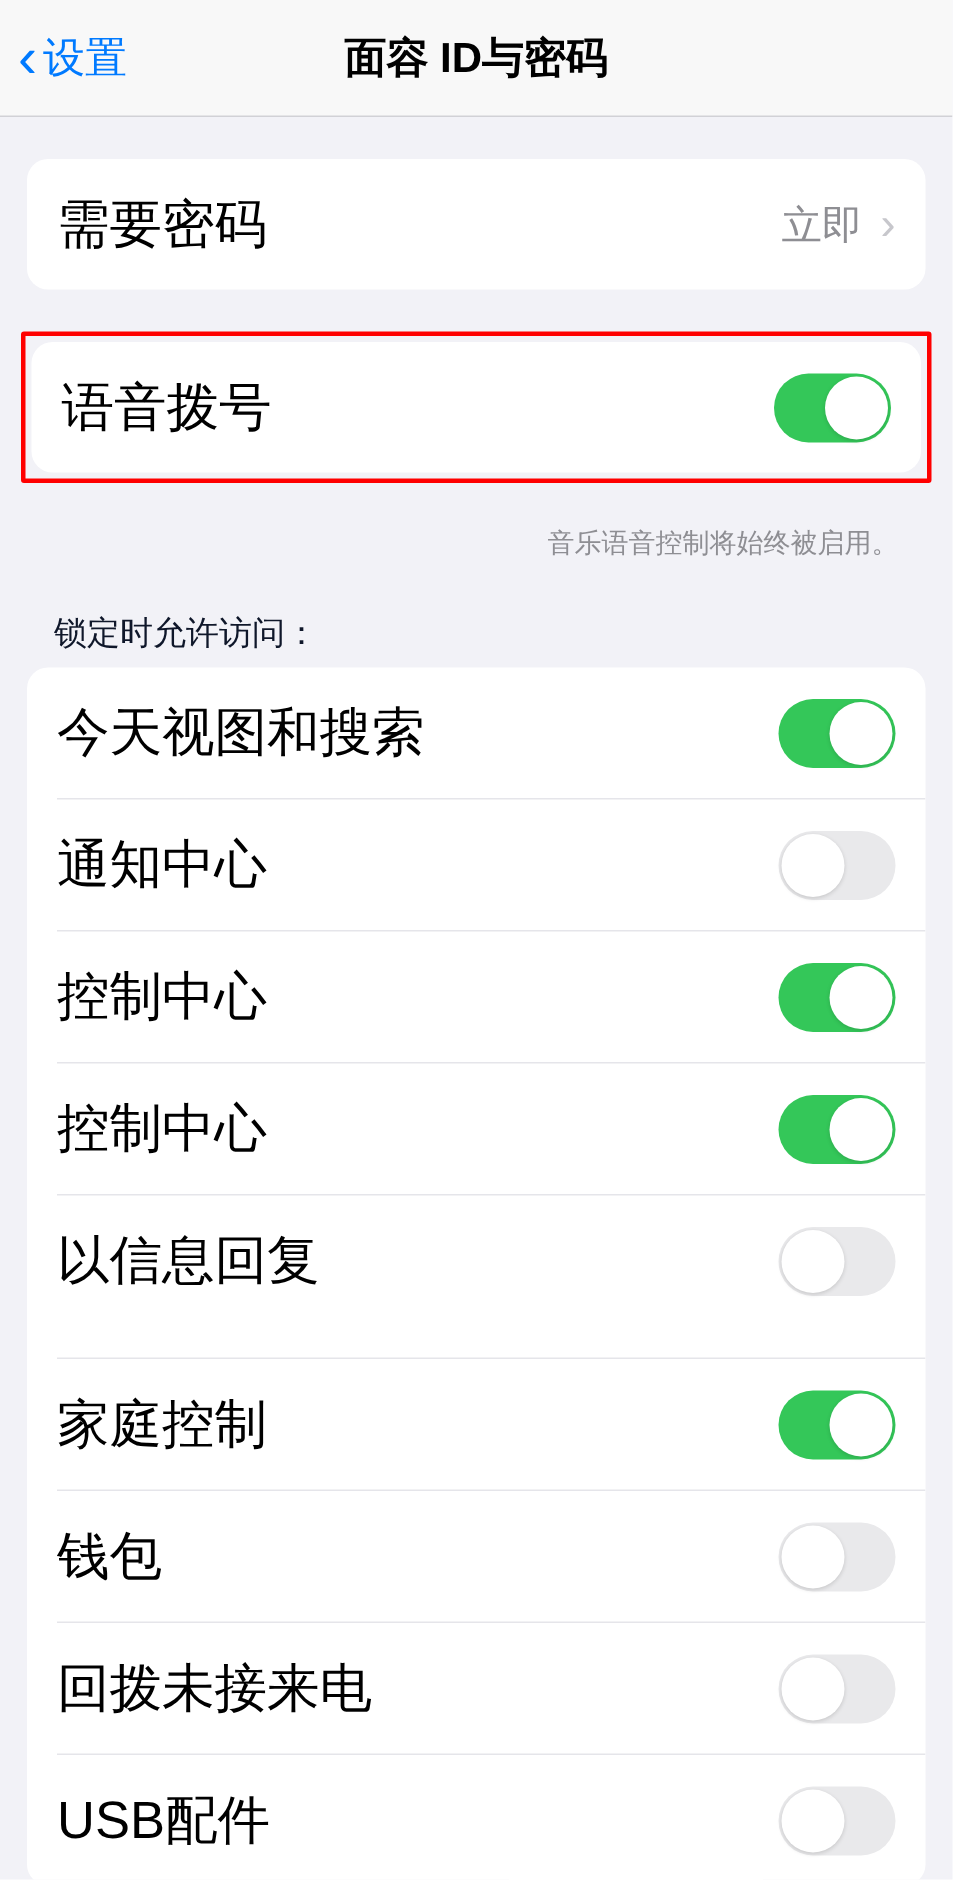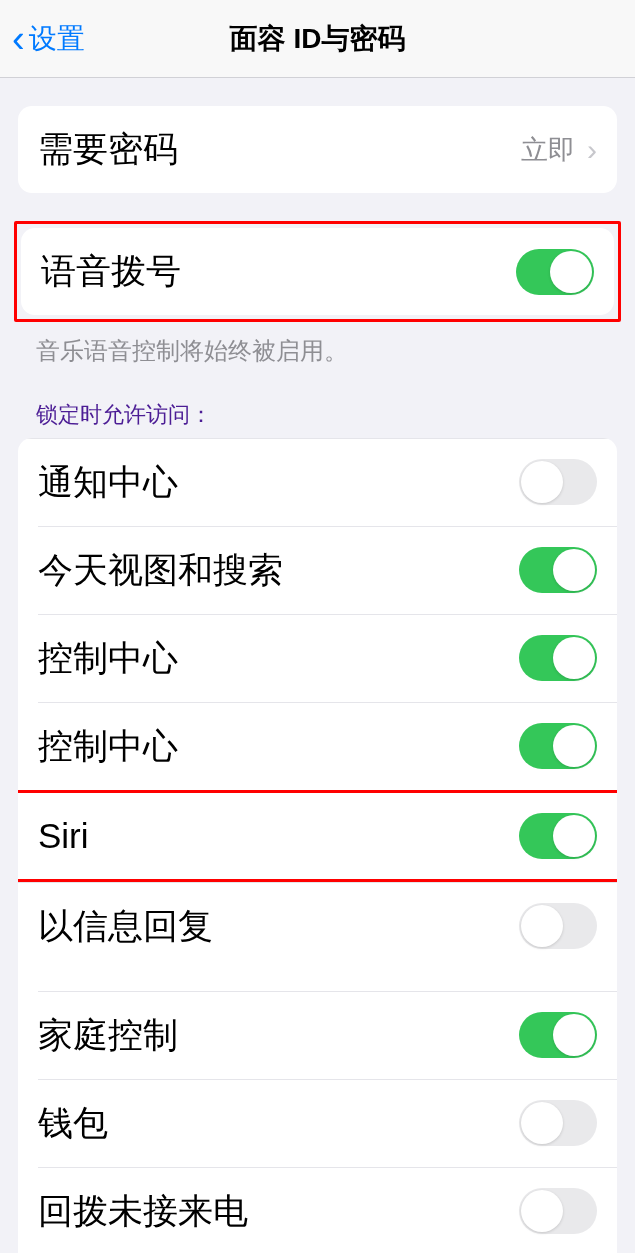--- a/index.html
+++ b/index.html
@@ -86,28 +86,29 @@
       width: 42px;
       height: 42px;
       background: #fff;
       border-radius: 50%;
       top: 2px;
       box-shadow: 0 1px 3px rgba(0,0,0,0.15);
     }
     .toggle.on .toggle-knob { right: 2px; }
     .toggle.off .toggle-knob { left: 2px; }
     .footer-text {
-      font-size: 24px;
+      font-size: 18px;
       color: #8e8e93;
       padding: 12px 36px 0 36px;
       line-height: 1.4;
+      text-align: right;
     }
     .section-header {
       font-size: 22px;
-      color: #4c1d95;
+      color: #0f172a;
       padding: 32px 36px 8px 36px;
     }
   </style>
 </head>
 <body>
 
 <div class="header">
   <div class="back-button">
     <span class="back-chevron">‹</span>
     <span>设置</span>
@@ -121,67 +122,59 @@
     <div class="row">
       <span class="row-label">需要密码</span>
       <span class="row-value">
         <span>立即</span>
         <span class="chevron-right">›</span>
       </span>
     </div>
   </div>
 
   <div id="voice-dial-container">
-      <div style="border: 3px solid rgb(255, 0, 0); margin: 28px 14px 0px; border-radius: 2px;">
+      <div style="border: 3px solid rgb(255, 0, 0); margin: 28px 14px 16px; border-radius: 2px;">
         <div style="background: rgb(255, 255, 255); border-radius: 14px; margin: 4px; overflow: hidden;">
           <div class="row">
             <span class="row-label">语音拨号</span>
             <div class="toggle on">
               <div class="toggle-knob"></div>
             </div>
           </div>
         </div>
       </div>
     </div>
 
   <div class="footer-text">音乐语音控制将始终被启用。</div>
 
   <div class="section-header">锁定时允许访问：</div>
 
   <div class="group" id="allow-access-group" style="margin-top:0;">
-      <div class="row" style="border-top: 1px solid rgb(229, 229, 234);">
-        <span class="row-label">通知中心</span>
-        <div class="toggle off">
-          <div class="toggle-knob"></div>
-        </div>
-      </div>
       <div class="row">
         <span class="row-label">今天视图和搜索</span>
         <div class="toggle on">
           <div class="toggle-knob"></div>
         </div>
       </div>
       <div class="row" style="border-top: 1px solid rgb(229, 229, 234);">
+        <span class="row-label">通知中心</span>
+        <div class="toggle off">
+          <div class="toggle-knob"></div>
+        </div>
+      </div>
+      <div class="row" style="border-top: 1px solid rgb(229, 229, 234);">
         <span class="row-label">控制中心</span>
         <div class="toggle on">
           <div class="toggle-knob"></div>
         </div>
       </div>
       <div class="row" style="border-top: 1px solid rgb(229, 229, 234);">
         <span class="row-label">控制中心</span>
         <div class="toggle on">
           <div class="toggle-knob"></div>
-        </div>
-      </div>
-      <div style="border: 3px solid rgb(255, 0, 0); margin: 0px -3px;">
-        <div class="row" style="border-top: none;">
-          <span class="row-label">Siri</span>
-          <div class="toggle on">
-            <div class="toggle-knob"></div>
-          </div>
         </div>
       </div>
       <div class="row" style="border-top: 1px solid rgb(229, 229, 234);">
         <span class="row-label">以信息回复</span>
         <div class="toggle off">
           <div class="toggle-knob"></div>
         </div>
       </div>
       <div class="row" style="border-top: 1px solid rgb(229, 229, 234); margin-top: 21px;">
         <span class="row-label">家庭控制</span>

